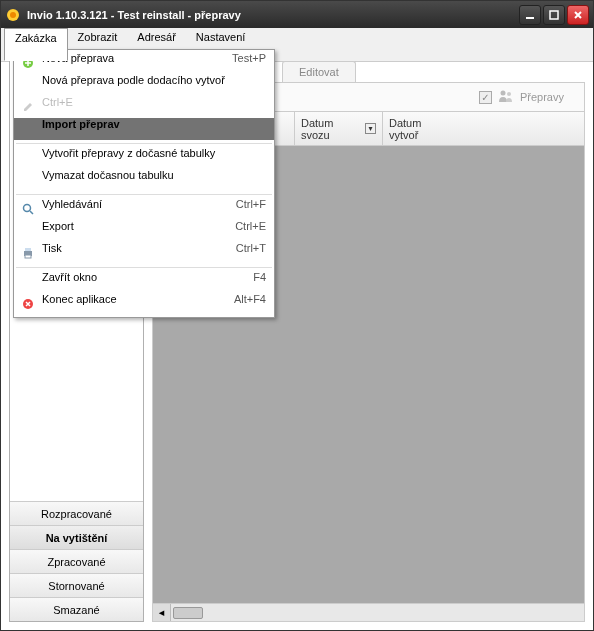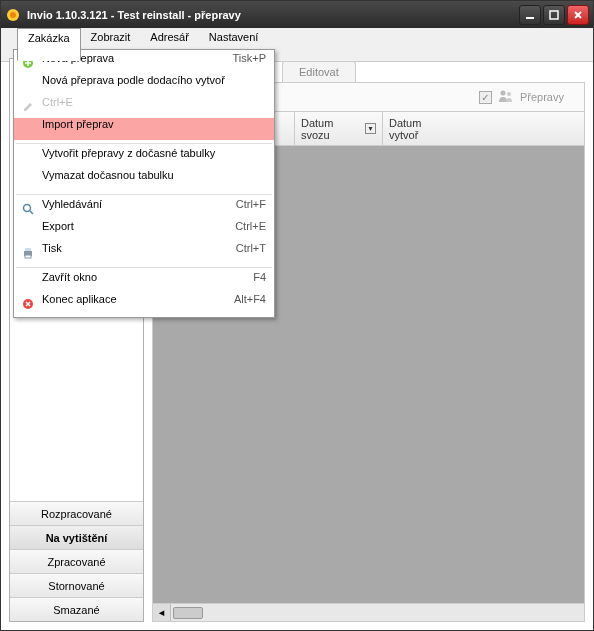--- a/index.html
+++ b/index.html
@@ -8,21 +8,21 @@
 .window { width: 594px; height: 631px; background: #fff; border: 1px solid #333; position: relative; overflow: hidden; }
 
 .titlebar { height: 27px; background: linear-gradient(#4a4a4a, #2a2a2a); display: flex; align-items: center; padding: 0 4px; color: #fff; }
 .titlebar .app-icon { width: 16px; height: 16px; margin-right: 6px; display: flex; align-items: center; justify-content: center; }
 .titlebar .title { flex: 1; font-size: 11px; font-weight: bold; }
 .titlebar .win-btns { display: flex; gap: 2px; }
 .titlebar .win-btn { width: 22px; height: 20px; border-radius: 3px; display: flex; align-items: center; justify-content: center; cursor: pointer; }
 .win-min, .win-max { background: linear-gradient(#555,#333); border:1px solid #222; }
 .win-close { background: linear-gradient(#e66, #c22); border:1px solid #811; }
 
-.menubar { height: 34px; background: #f0f0f0; border-bottom: 1px solid #ccc; display: flex; align-items: stretch; padding: 0 16px; }
+.menubar { height: 34px; background: #f0f0f0; border-bottom: 1px solid #ccc; display: flex; align-items: stretch; padding: 0 3px; }
 .menubar .menu-item { padding: 3px 10px; cursor: pointer; }
 .menubar .menu-item.open { background: #fff; border:1px solid #999; border-bottom:1px solid #fff; position:relative; z-index:20; }
 
 .content { position: absolute; top: 49px; left: 0; right: 0; bottom: 0; padding: 8px; display:flex; }
 
 .left-panel { width: 135px; display:flex; flex-direction:column; border:1px solid #b0b0b0; background:#fff; }
 .tree-area { flex:1; }
 .filter-btns { display:flex; flex-direction:column; }
 .filter-btn { height: 24px; border-top:1px solid #ccc; background:linear-gradient(#f8f8f8,#e8e8e8); display:flex; align-items:center; justify-content:center; cursor:pointer; }
 .filter-btn.active { font-weight:bold; background:linear-gradient(#efefef,#ddd); }
@@ -36,21 +36,21 @@
 .grid-head .col { border-right:1px solid #ccc; padding:4px 6px; display:flex; align-items:center; font-size:11px; color:#333; }
 .grid-head .col:last-child { border-right:none; }
 .grid-body { flex:1; background:#a9a9a9; border:1px solid #ccc; border-top:none; }
 .hscroll { height:18px; background:#e8e8e8; border:1px solid #ccc; border-top:none; display:flex; align-items:center; }
 .hscroll .arrow { width:18px; height:100%; background:#ddd; border-right:1px solid #bbb; display:flex; align-items:center; justify-content:center; cursor:pointer;}
 .hscroll .thumb { width:30px; height:12px; background:#ccc; border:1px solid #999; margin-left:2px; border-radius:2px; cursor:pointer;}
 
 .dropdown { position:absolute; top:48px; left:12px; width:262px; background:#fff; border:1px solid #999; box-shadow:2px 2px 4px rgba(0,0,0,0.3); z-index:15; padding:2px 0;}
 .dd-item { height:22px; display:flex; padding:0 8px 0 4px; cursor:pointer; }
 .dd-item.disabled { color:#999; cursor:default; }
-.dd-item.highlight { background:#fca5a5; }
+.dd-item.highlight { background:#737373;font-weight:bold; }
 .dd-icon { width:20px; display:flex; align-items:center; justify-content:center; margin-right:4px; }
 .dd-label { flex:1; }
 .dd-shortcut { color:#555; font-size:11px; }
 .dd-item.disabled .dd-shortcut { color:#bbb; }
 .dd-sep { height:1px; background:#ddd; margin:3px 2px; }
 
 .dd-chevron { width:11px; height:11px; border:1px solid #888; display:flex; align-items:center; justify-content:center; font-size:8px; background:#f0f0f0; margin-left:4px;}
 </style>
 </head>
 <body>
@@ -146,21 +146,21 @@
 
   <div class="dropdown">
     <div class="dd-item">
       <span class="dd-icon">
           <svg width="14" height="14">
             <circle cx="7" cy="7" r="5" fill="#7c4"></circle>
             <path d="M7 4v6M4 7h6" stroke="#fff" stroke-width="1.5"></path>
           </svg>
         </span>
       <span class="dd-label">Nová přeprava</span>
-      <span class="dd-shortcut">Tisk+P</span>
+      <span class="dd-shortcut">Test+P</span>
     </div>
     <div class="dd-item">
       <span class="dd-icon"></span>
       <span class="dd-label">Nová přeprava podle dodacího vytvoř</span>
     </div>
     <div class="dd-item disabled">
       <span class="dd-icon">
           <svg width="14" height="14">
             <path d="M3 11 L3 9 L9 3 L11 5 L5 11 Z" fill="#ccc"></path>
           </svg>

